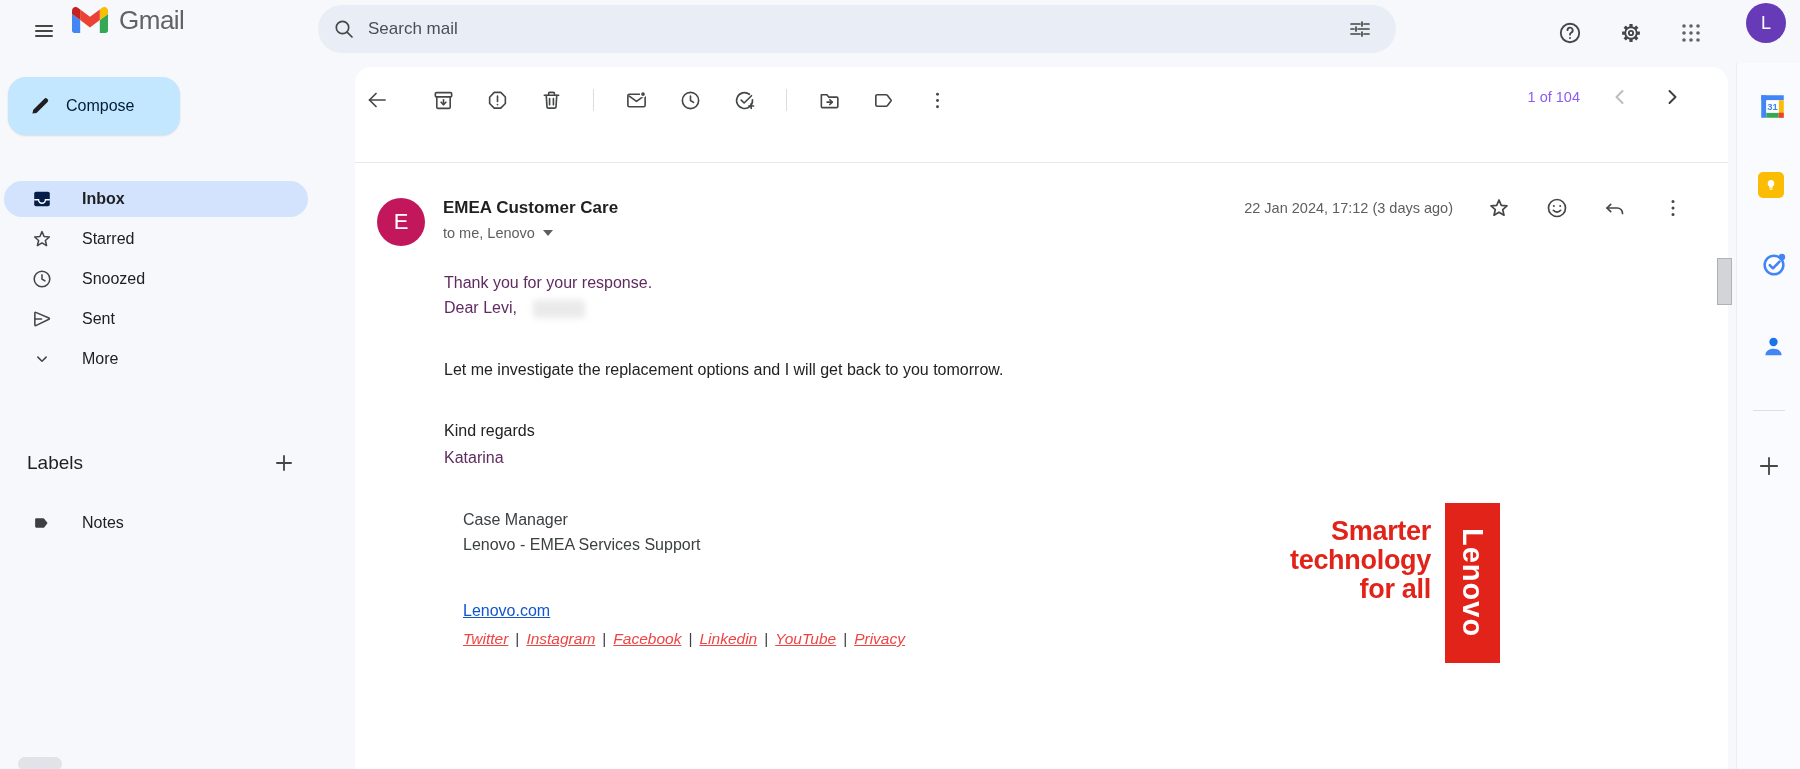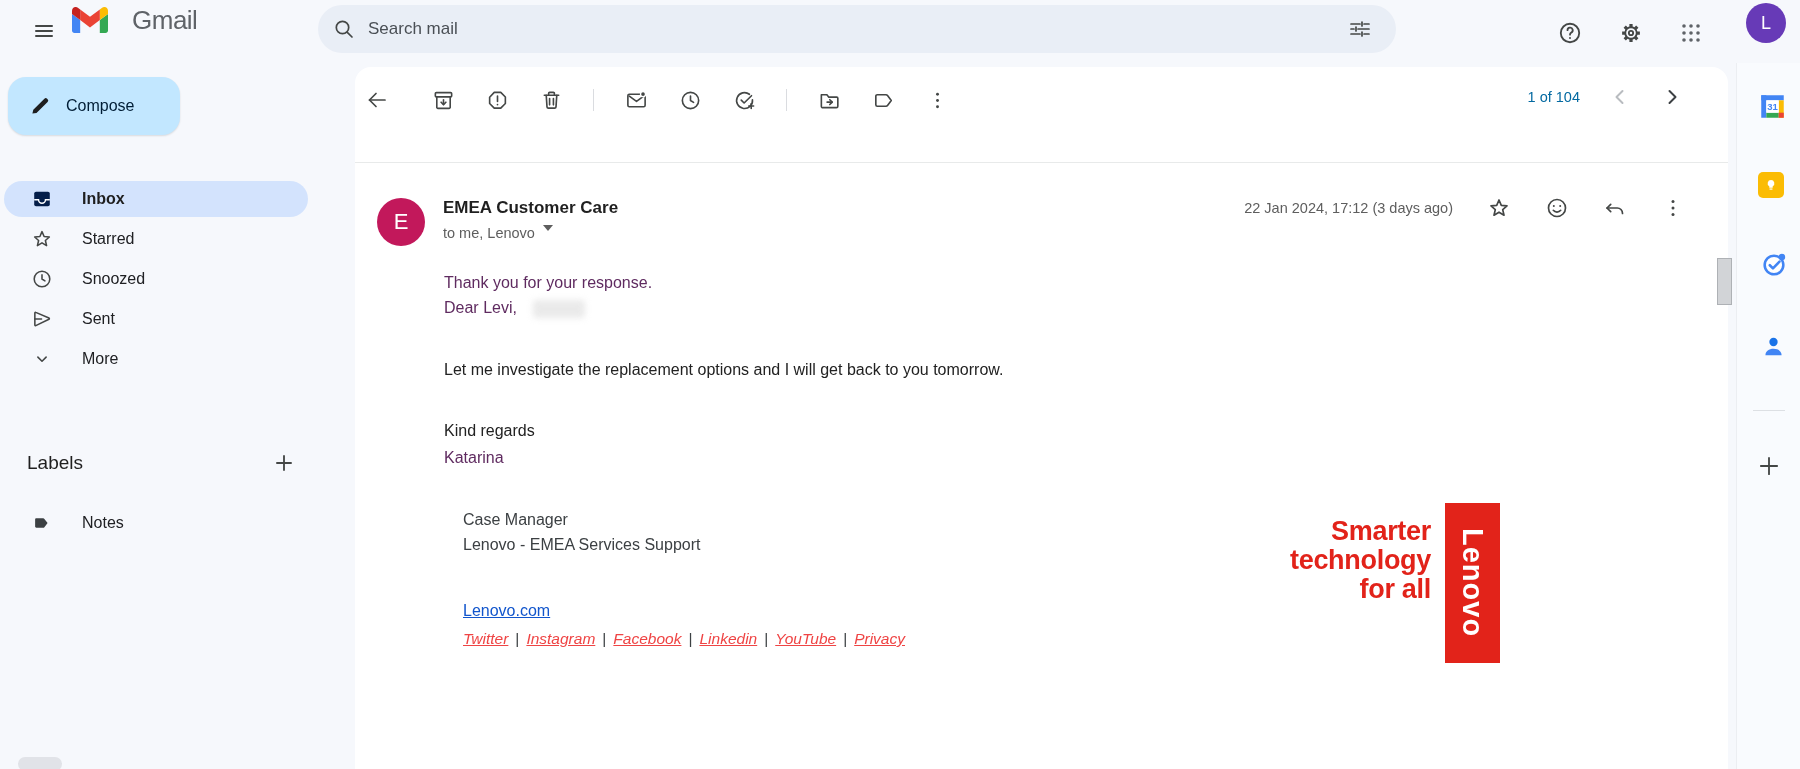--- a/index.html
+++ b/index.html
@@ -4,21 +4,21 @@
 <style>
   * { margin:0; padding:0; box-sizing:border-box; }
   html,body { width:1800px; height:769px; overflow:hidden; }
   body { font-family:"Liberation Sans","DejaVu Sans",sans-serif; background:#f6f8fc; position:relative; color:#1f1f1f; }
   .icbtn { display:flex; align-items:center; justify-content:center; cursor:pointer; }
   svg.ic { stroke:#444746; fill:none; stroke-width:1.7; stroke-linecap:round; stroke-linejoin:round; }
 
   
   .topbar { position:absolute; left:0; top:0; width:1800px; height:63px; background:#f6f8fc; }
   .burger { position:absolute; left:22px; top:9px; width:44px; height:44px; border-radius:50%; }
-  .logo { position:absolute; left:72px; top:5px; display:flex; align-items:center; gap:24px; }
+  .logo { position:absolute; left:72px; top:5px; display:flex; align-items:center; gap:11px; }
   .logo-text { font-size:26px; color:#5f6368; letter-spacing:-0.5px; }
   .searchbar { position:absolute; left:318px; top:5px; width:1078px; height:48px; background:#e9eef6; border-radius:24px; display:flex; align-items:center; }
   .search-mag { margin-left:14px; }
   .search-input { flex:1; border:none; outline:none; background:transparent; font-size:17px; color:#3c4043; margin-left:12px; font-family:"Liberation Sans","DejaVu Sans",sans-serif; }
   .search-input::placeholder { color:#4a4f55; opacity:1; }
   .tune { position:absolute; right:24px; top:12px; }
   .tb-ic { position:absolute; top:13px; width:40px; height:40px; border-radius:50%; display:flex; align-items:center; justify-content:center; }
   .avatar-top { position:absolute; left:1746px; top:3px; width:40px; height:40px; border-radius:50%; background:#673ab7; color:#fff; font-size:18px; display:flex; align-items:center; justify-content:center; cursor:pointer; }
 
   
@@ -35,29 +35,29 @@
   .labelrow { position:absolute; left:4px; top:440px; width:304px; height:40px; border-radius:20px; display:flex; align-items:center; padding-left:26px; cursor:pointer; font-size:16px; color:#202124; }
   .labelrow .nlabel { margin-left:28px; }
   .cutoff-blob { position:absolute; left:18px; top:694px; width:44px; height:14px; border-radius:7px; background:#e1e3e8; }
 
   
   .card { position:absolute; left:355px; top:67px; width:1373px; height:702px; background:#fff; border-radius:16px 16px 0 0; overflow:hidden; }
   .mtoolbar { position:absolute; left:10px; top:21px; display:flex; align-items:center; gap:30px; }
   .mtoolbar .icbtn { width:24px; height:24px; }
   .tsep { width:1px; height:22px; background:#dadce0; }
   .pager { position:absolute; right:44px; top:18px; display:flex; align-items:center; gap:28px; }
-  .pager .count { font-size:14.5px; color:#0369a1; }
+  .pager .count { font-size:14.5px; color:#8b5cf6; }
   .toolbar-divider { position:absolute; left:0; top:95px; width:100%; height:1px; background:#e8eaea; }
 
   
   .ehead { position:absolute; left:22px; top:131px; display:flex; }
   .eavatar { width:48px; height:48px; border-radius:50%; background:#c2185b; color:#fff; font-size:22px; display:flex; align-items:center; justify-content:center; }
   .ehead-col { margin-left:18px; }
   .sender { font-size:17px; font-weight:700; color:#1f1f1f; }
-  .to-line { margin-top:7px; font-size:14.5px; color:#5e5e5e; display:flex; align-items:flex-start; gap:8px; cursor:pointer; }
+  .to-line { margin-top:7px; font-size:14.5px; color:#5e5e5e; display:flex; align-items:center; gap:8px; cursor:pointer; }
   .caret { width:0; height:0; border-left:5px solid transparent; border-right:5px solid transparent; border-top:6px solid #5e5e5e; }
   .ehead-right { position:absolute; right:43px; top:129px; display:flex; align-items:center; gap:34px; }
   .ehead-right .date { font-size:14.5px; color:#5e5e5e; margin-right:0; }
   .ehead-right .icbtn { width:24px; height:24px; }
 
   
   .ebody { position:absolute; left:89px; top:203px; font-size:16px; line-height:25px; color:#222; }
   .purple { color:#5f2b60; }
   .redact { display:inline-block; width:52px; height:18px; background:#dcdcdc; border-radius:3px; margin-left:16px; vertical-align:middle; filter:blur(3px); opacity:.6; }
   .greet { margin-bottom:37px; }

